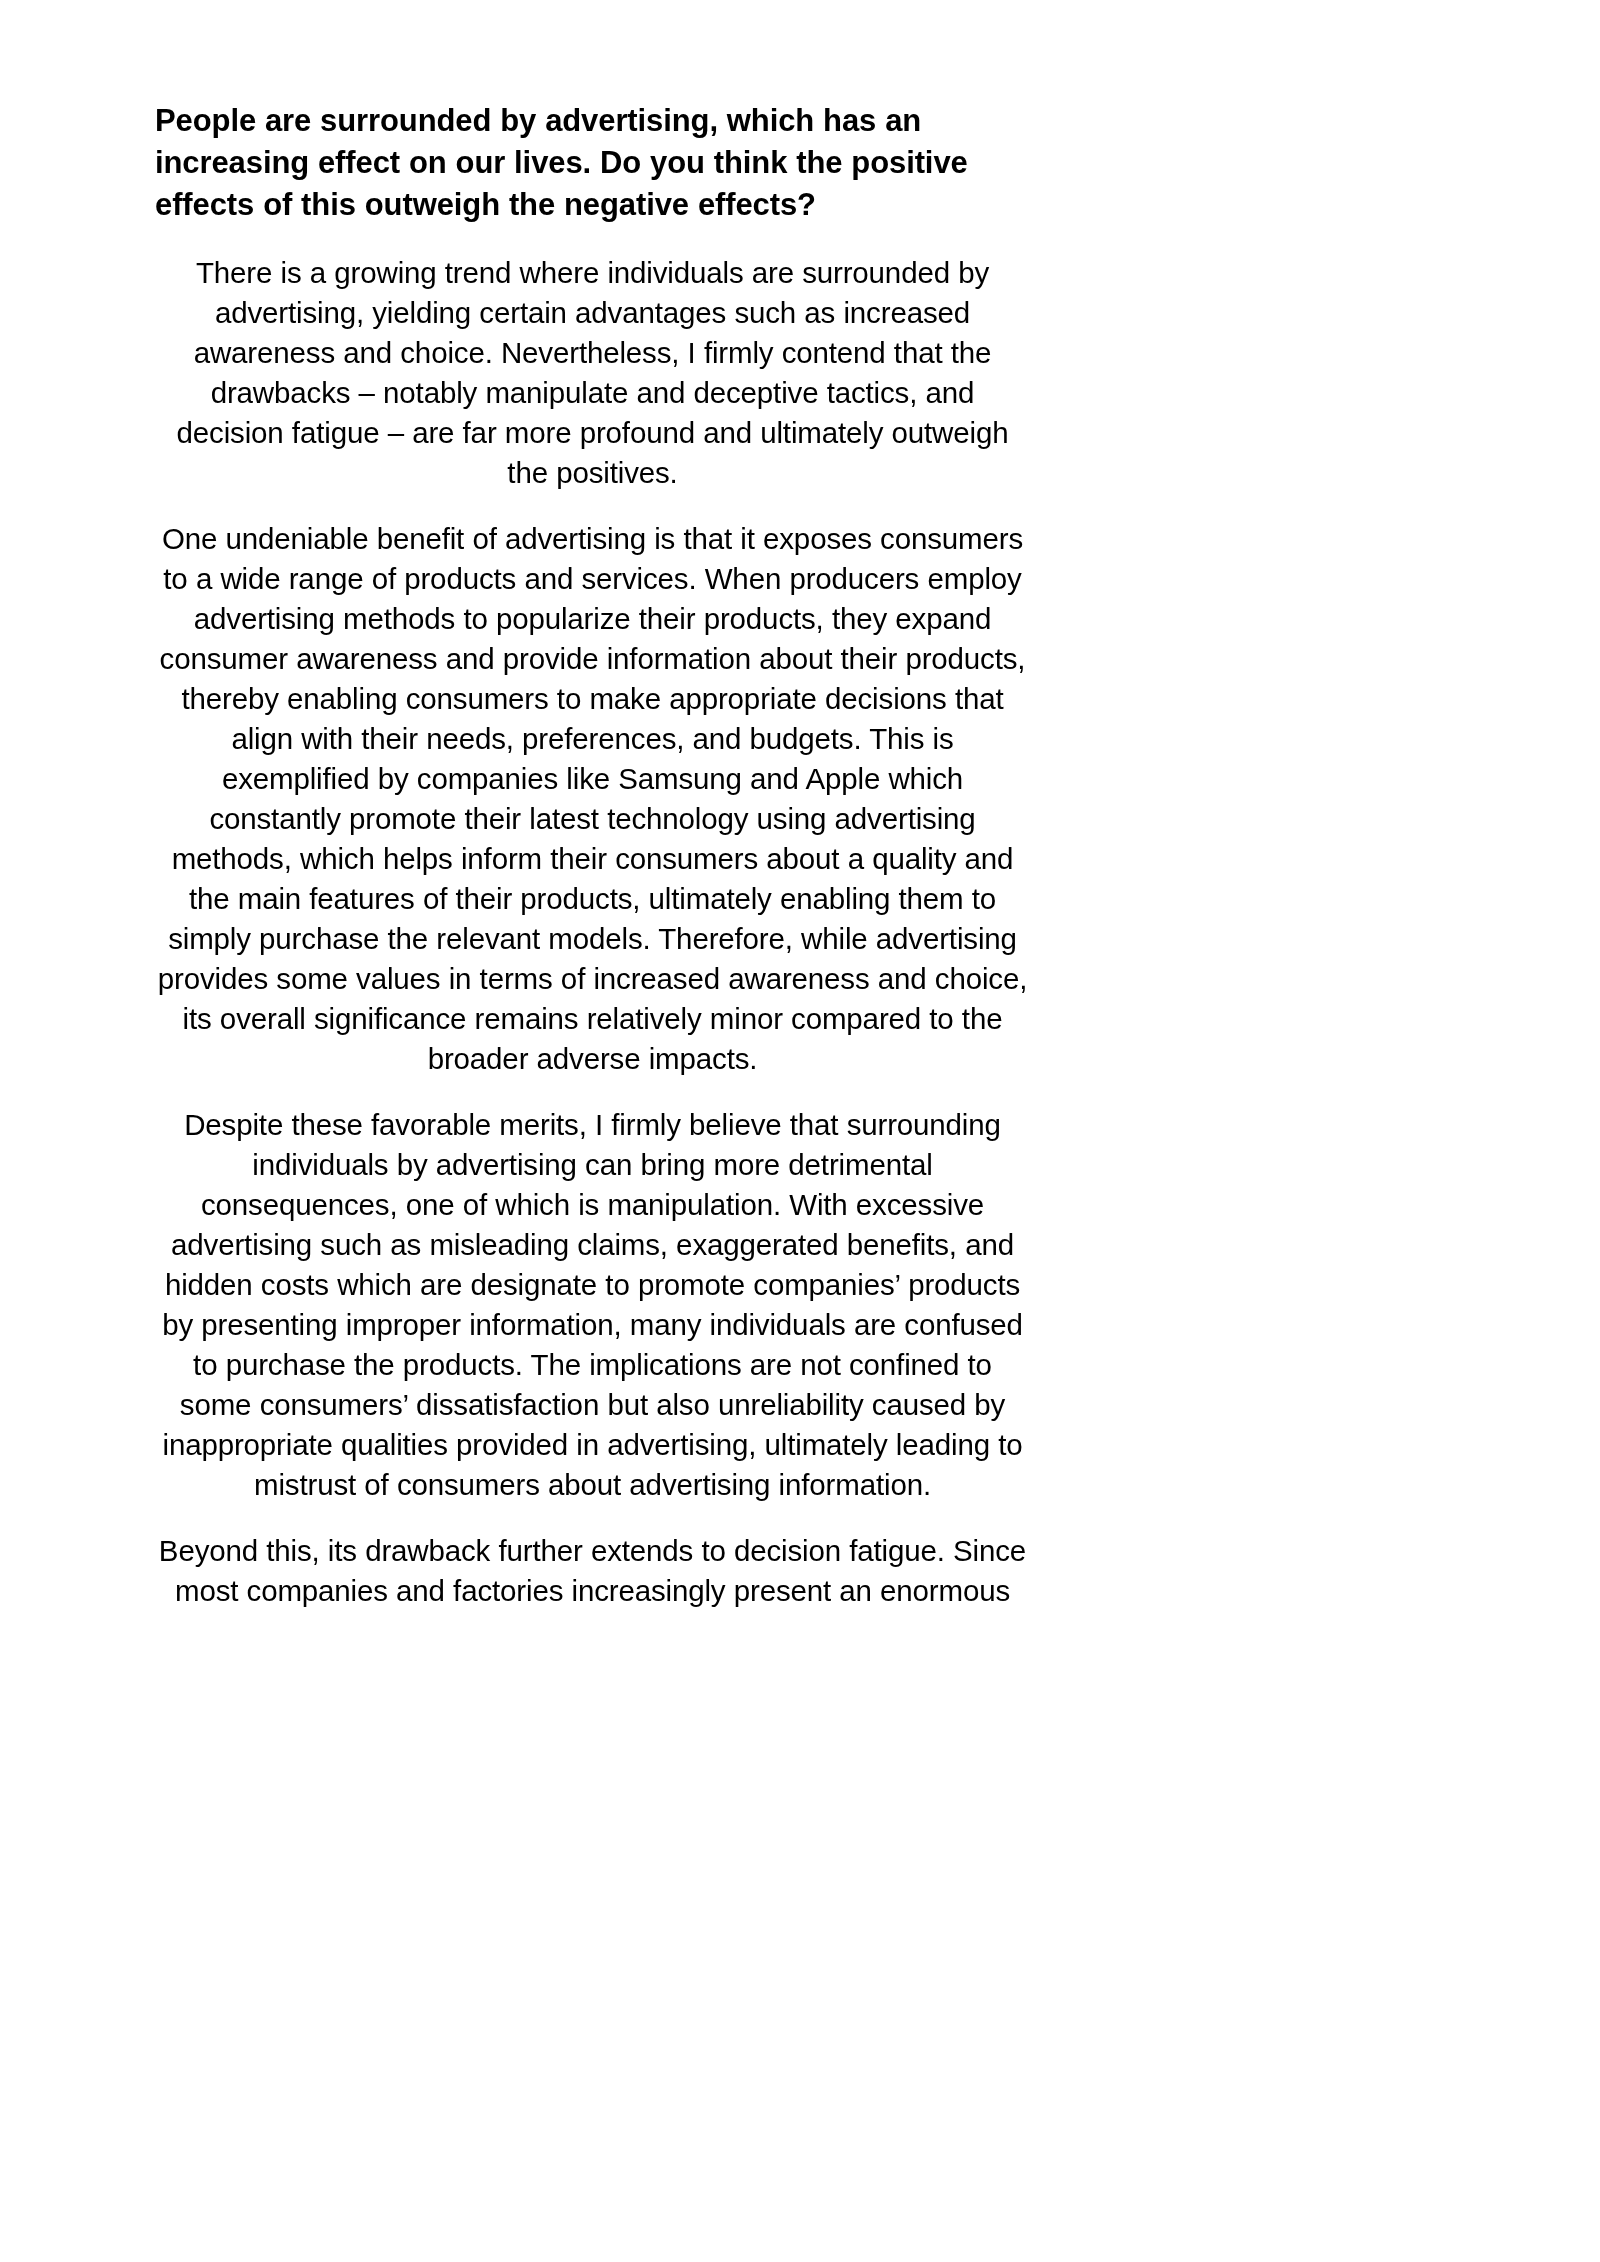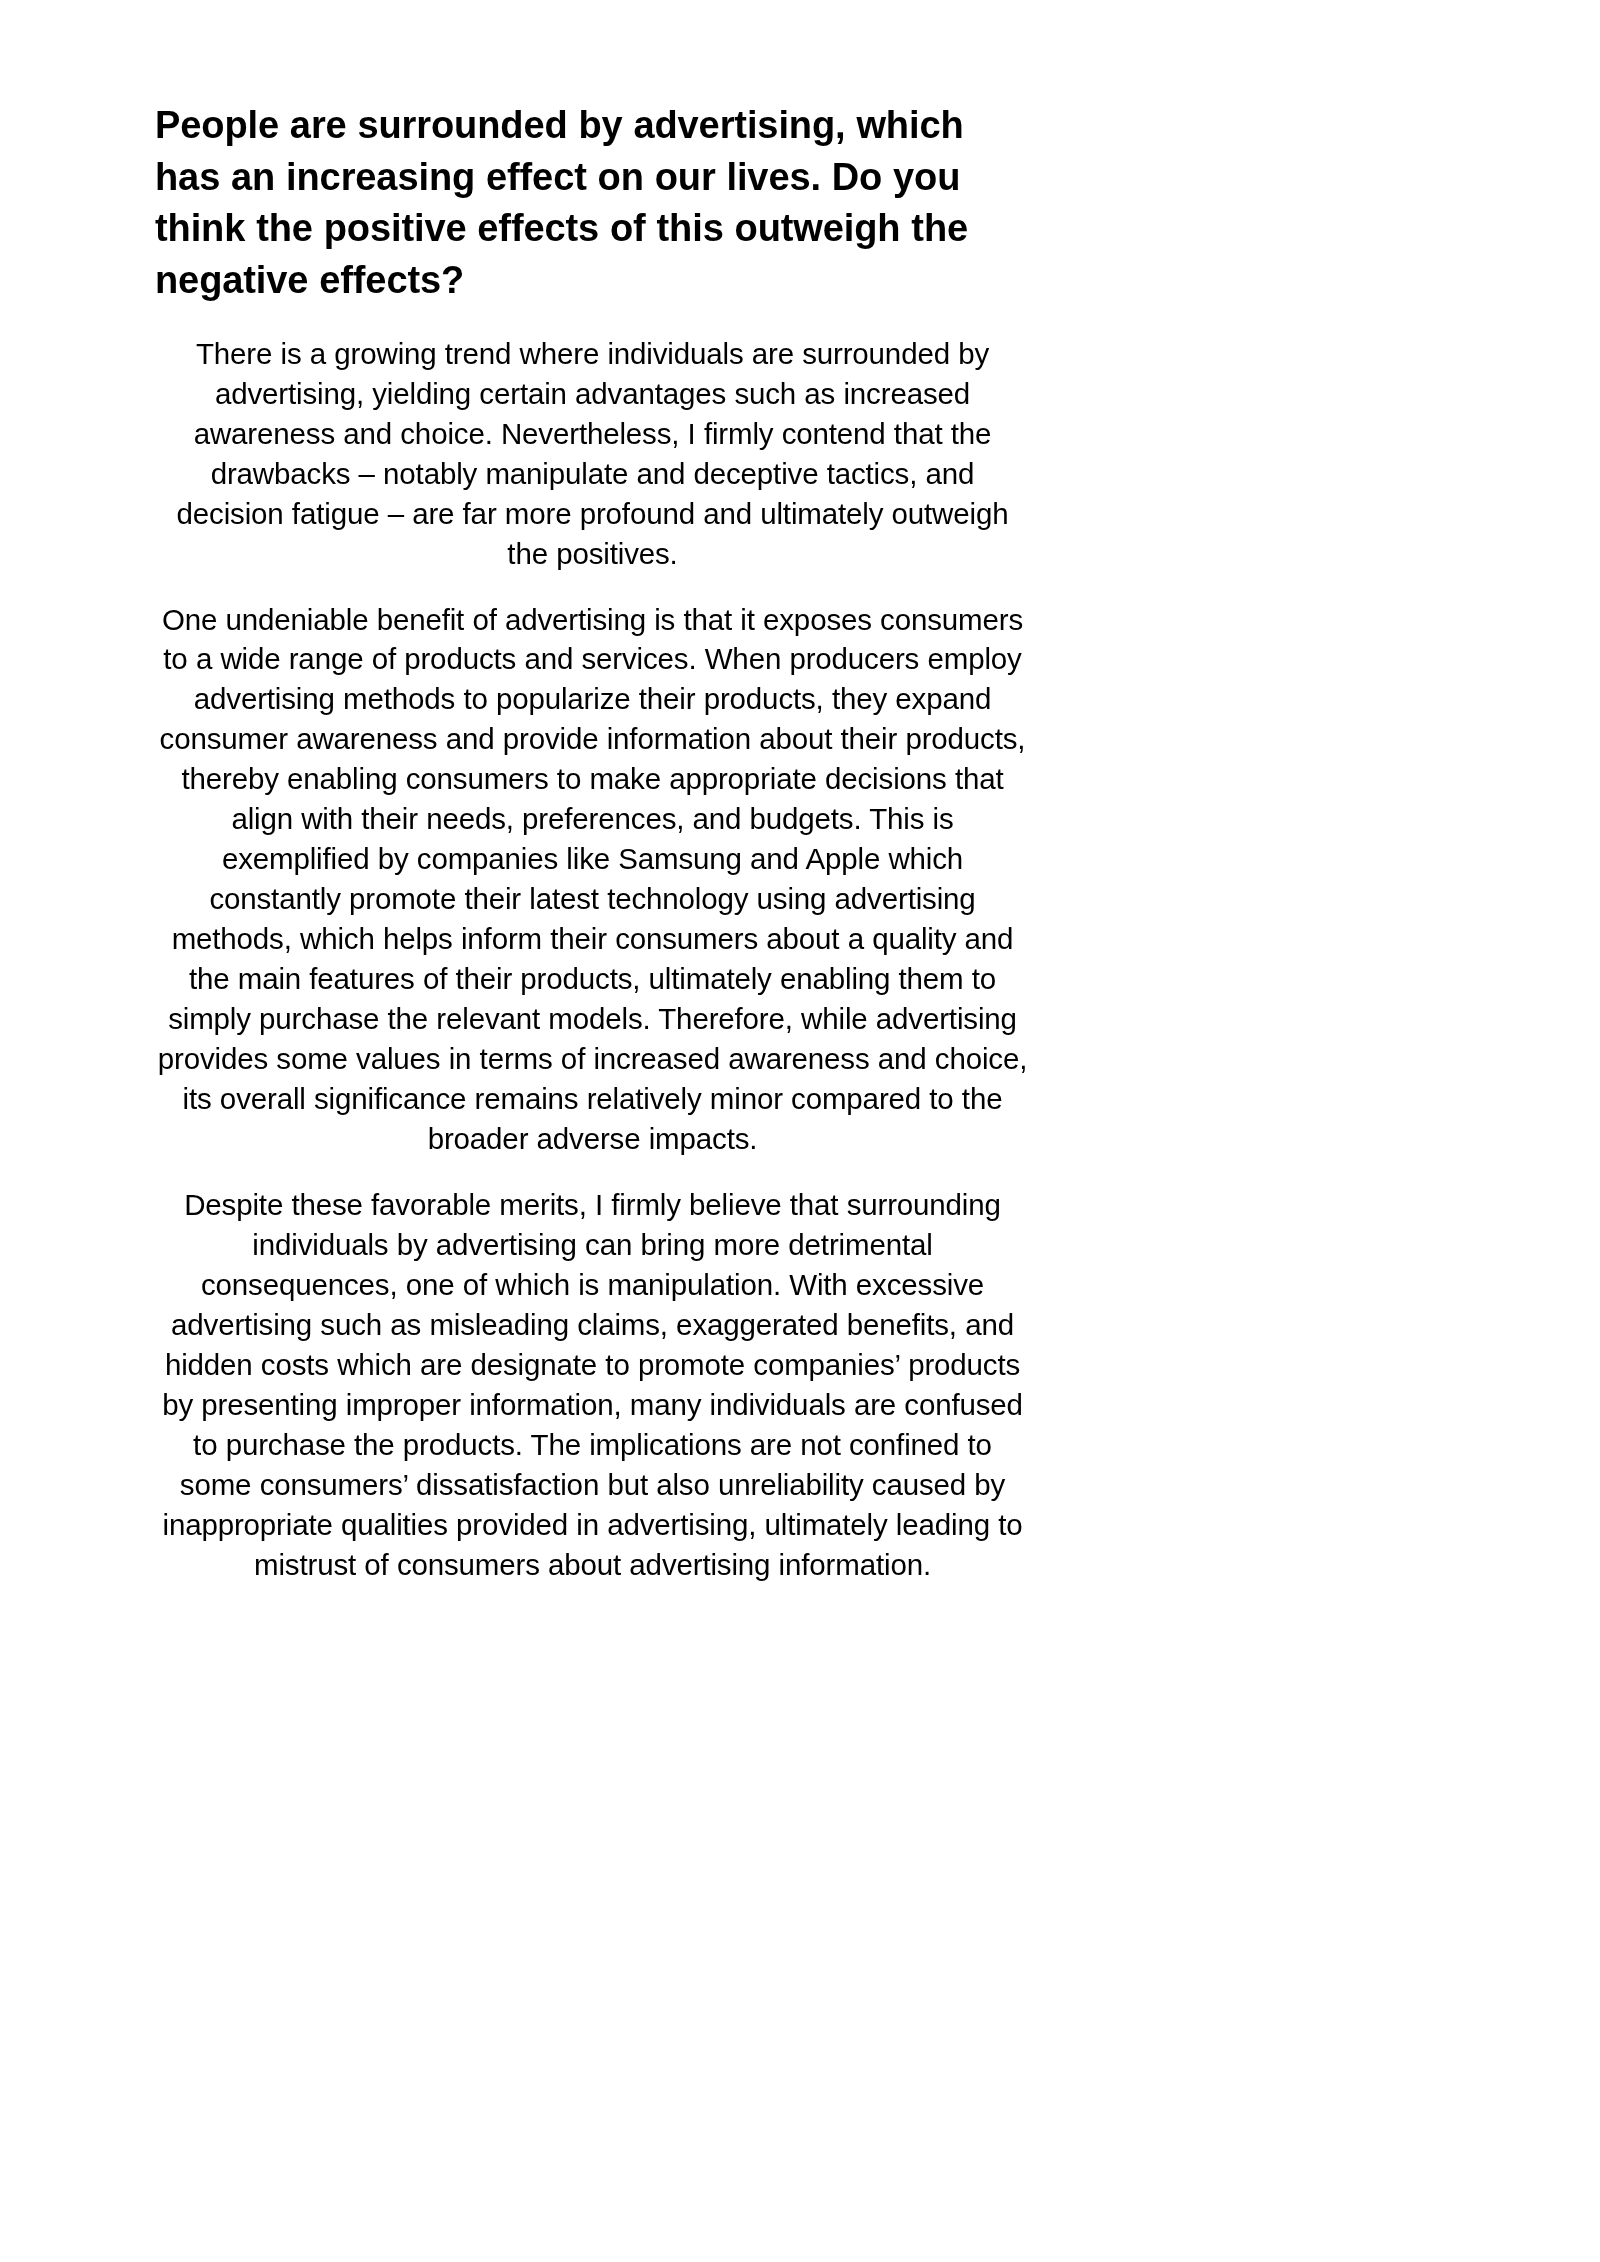--- a/index.html
+++ b/index.html
@@ -19,21 +19,21 @@
     width: 1600px;
     height: 2262px;
     background: #ffffff;
     box-sizing: border-box;
     padding: 100px 155px 0 155px;
   }
   .doc-body {
     width: 875px;
   }
   .essay-title {
-    font-size: 38px;
+    font-size: 31px;
     font-weight: bold;
     line-height: 1.36;
     letter-spacing: -0.1px;
     margin: 0 0 27px 0;
     word-spacing: 0.4px;
   }
   .para {
     font-size: 29.5px;
     font-weight: normal;
     line-height: 1.355;
@@ -53,15 +53,16 @@
   <div class="doc-body">
 
     <h1 class="essay-title">People are surrounded by advertising, which has an increasing effect on our lives. Do you think the positive effects of this outweigh the negative effects?</h1>
 
     <p class="para">There is a growing trend where individuals are surrounded by advertising, yielding certain advantages such as increased awareness and choice. Nevertheless, I firmly contend that the drawbacks – notably manipulate and deceptive tactics, and decision fatigue – are far more profound and ultimately outweigh the positives.</p>
 
     <p class="para">One undeniable benefit of advertising is that it exposes consumers to a wide range of products and services. When producers employ advertising methods to popularize their products, they expand consumer awareness and provide information about their products, thereby enabling consumers to make appropriate decisions that align with their needs, preferences, and budgets. This is exemplified by companies like Samsung and Apple which constantly promote their latest technology using advertising methods, which helps inform their consumers about a quality and the main features of their products, ultimately enabling them to simply purchase the relevant models. Therefore, while advertising provides some values in terms of increased awareness and choice, its overall significance remains relatively minor compared to the broader adverse impacts.</p>
 
     <p class="para">Despite these favorable merits, I firmly believe that surrounding individuals by advertising can bring more detrimental consequences, one of which is manipulation. With excessive advertising such as misleading claims, exaggerated benefits, and hidden costs which are designate to promote companies’ products by presenting improper information, many individuals are confused to purchase the products. The implications are not confined to some consumers’ dissatisfaction but also unreliability caused by inappropriate qualities provided in advertising, ultimately leading to mistrust of consumers about advertising information.</p>
 
+    <p class="para">Beyond this, its drawback further extends to decision fatigue. Since most companies and factories increasingly present an enormous</p>
 
   </div>
 </div>
 
 </body></html>

